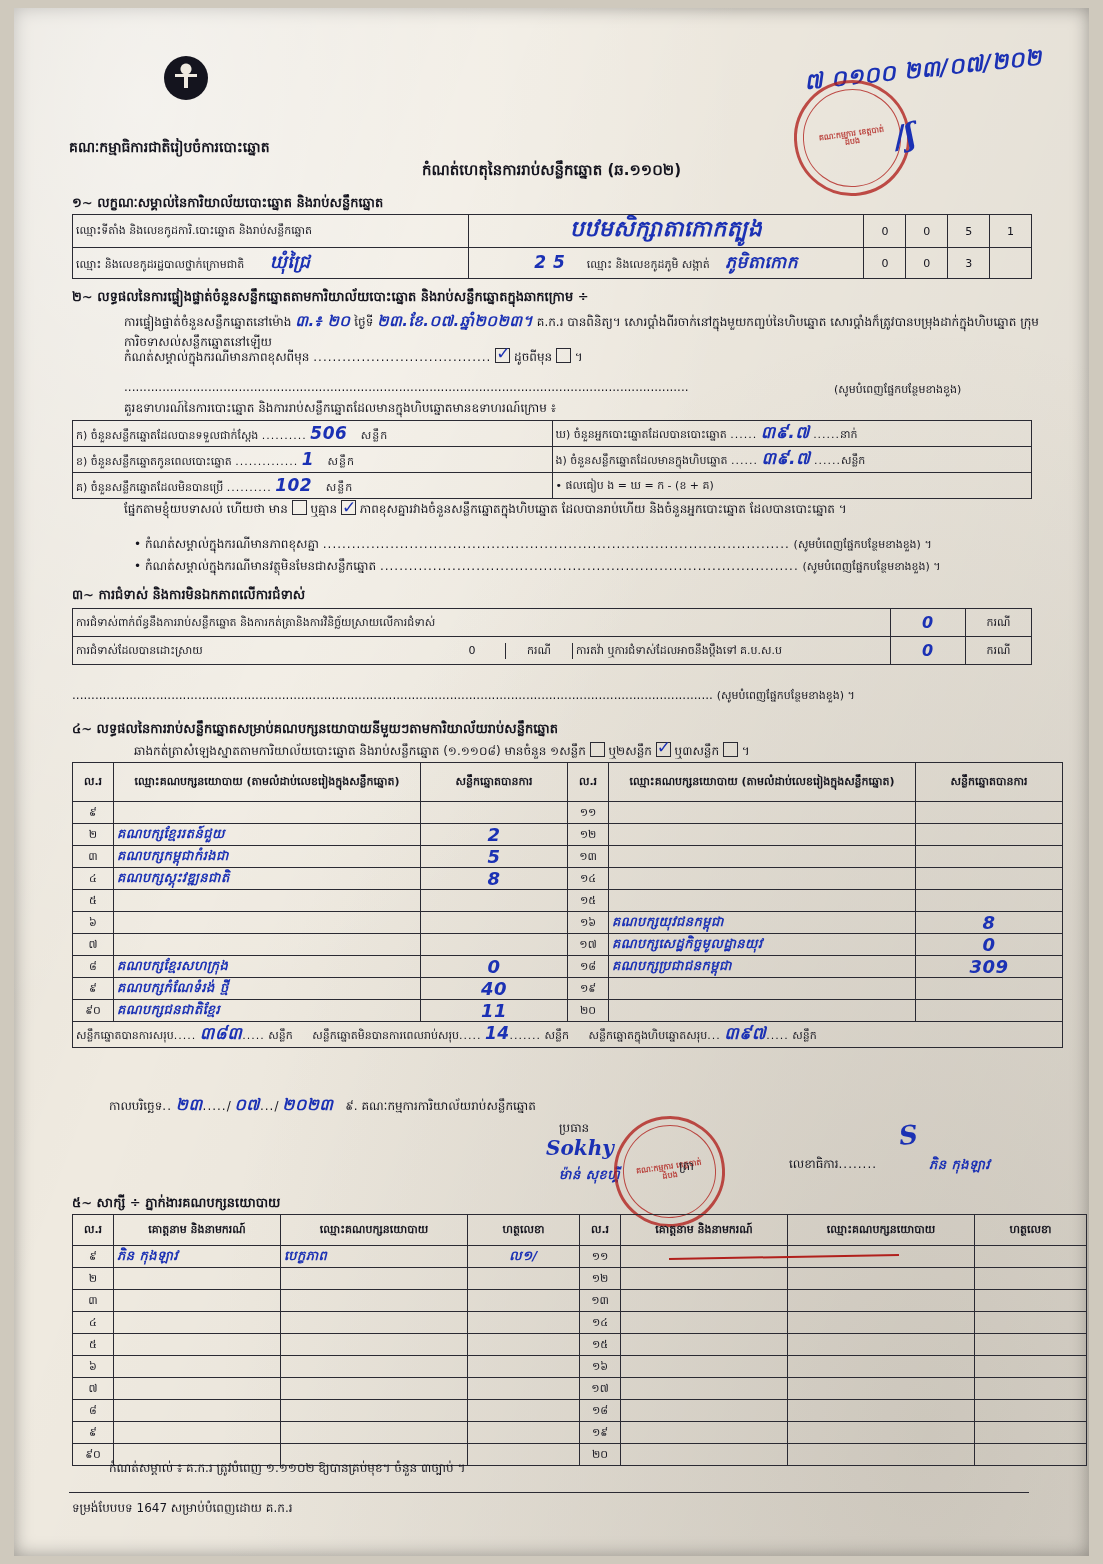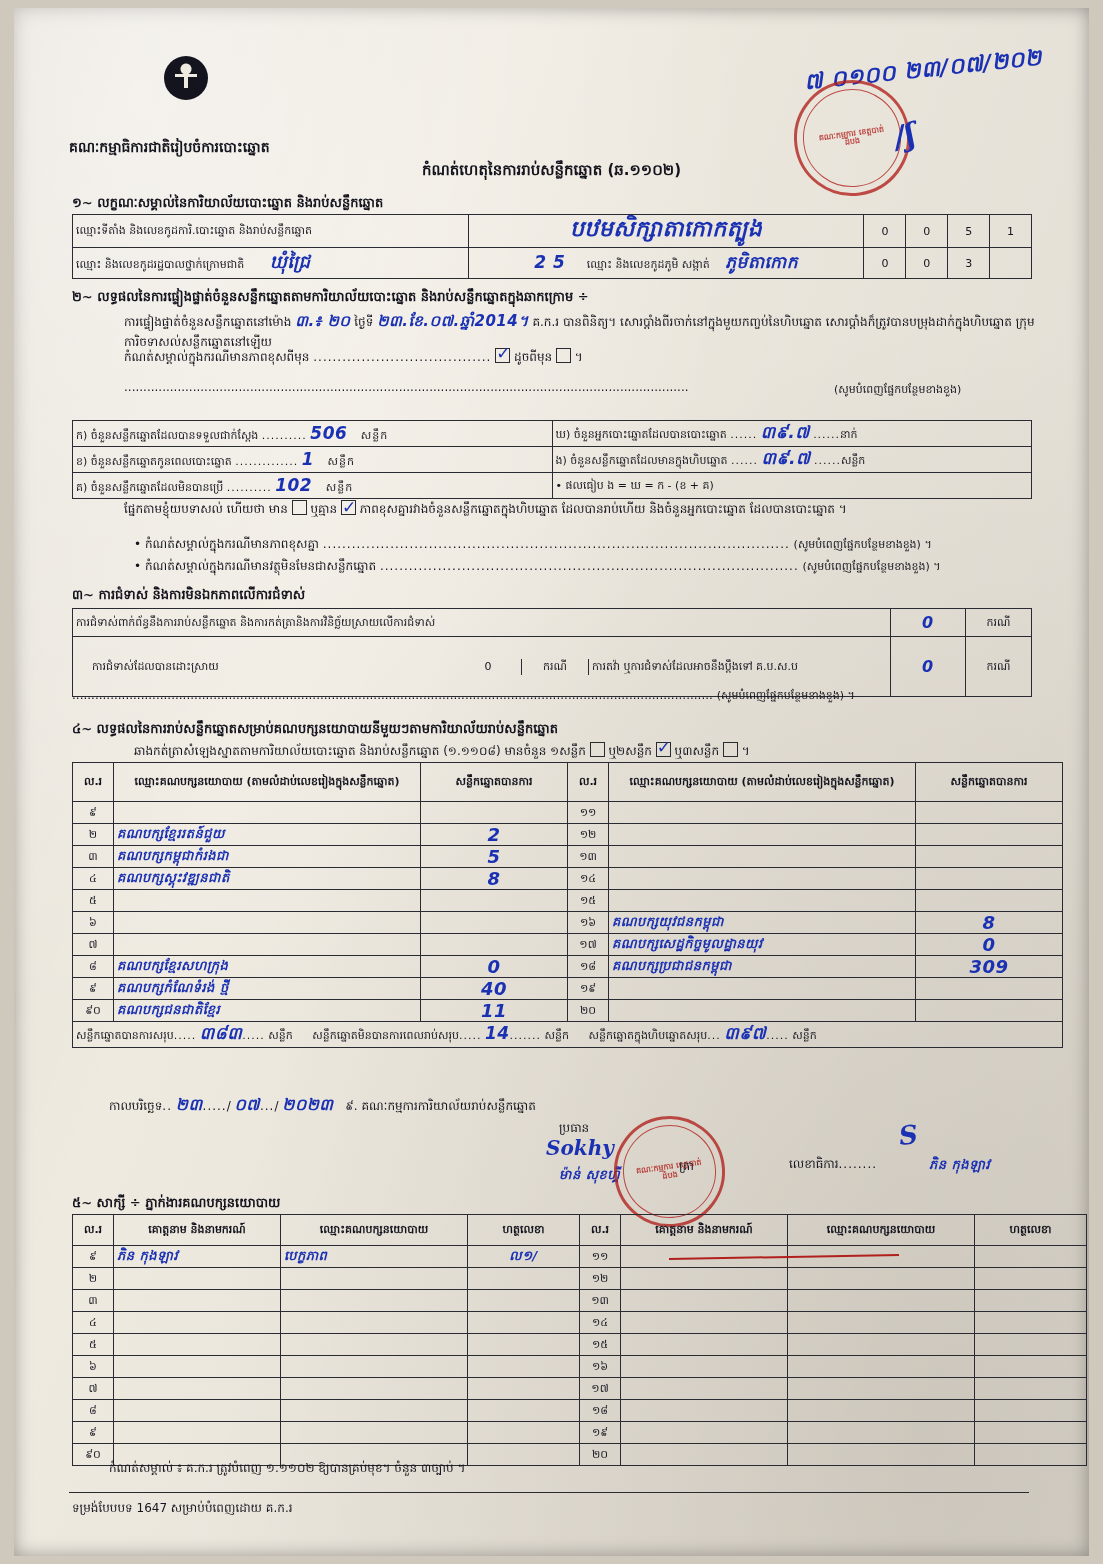--- a/index.html
+++ b/index.html
@@ -146,34 +146,35 @@
     </tbody>
       </table>
   </div>
 
   <div class="pg kh s13 b" style="left:58px;top:280px;">២~ លទ្ធផលនៃការផ្ទៀងផ្ទាត់ចំនួនសន្លឹកឆ្នោតតាមការិយាល័យបោះឆ្នោត និងរាប់សន្លឹកឆ្នោតក្នុងឆាកក្រោម ÷</div>
 
   <div class="pg kh s12" style="left:110px;top:302px;width:940px;line-height:1.55;">
     <span>ការផ្ទៀងផ្ទាត់ចំនួនសន្លឹកឆ្នោតនៅម៉ោង</span>
     <span class="hand" style="font-size:15px;">៣.៖ ២០</span>
     <span>ថ្ងៃទី</span>
-    <span class="hand" style="font-size:15px;">២៣.ខែ.០៧.ឆ្នាំ2014។</span>
+    <span class="hand" style="font-size:15px;">២៣.ខែ.០៧.ឆ្នាំ២០២៣។</span>
     <span>គ.ក.រ បានពិនិត្យ។ សោរប្តាំងពីរចាក់នៅក្នុងមួយកញ្ចប់នៃហិបឆ្នោត សោរប្តាំងក៏ត្រូវបានបម្រុងដាក់ក្នុងហិបឆ្នោត ក្រុមការិចទាសល់សន្លឹកឆ្នោតនៅឡើយ</span>
   </div>
 
   <div class="pg kh s12" style="left:110px;top:340px;">
     <span>កំណត់សម្គាល់ក្នុងករណីមានភាពខុសពីមុន</span>
     <span class="dots">.....................................</span>
     <span class="chk on"></span>
     <span>ដូចពីមុន</span>
     <span class="chk"></span> ។
   </div>
   <div class="pg kh s11" style="left:820px;top:374px;">(សូមបំពេញផ្នែកបន្ថែមខាងខួង)</div>
   <div class="pg kh s12" style="left:110px;top:372px;">....................................................................................................................................................</div>
 
+  <div class="pg kh s12" style="left:110px;top:392px;">គួរឧទាហរណ៍នៃការបោះឆ្នោត និងការរាប់សន្លឹកឆ្នោតដែលមានក្នុងហិបឆ្នោតមានឧទាហរណ៍ក្រោម ៖</div>
 
   <div class="pg" style="left:58px;top:412px;">
     <table class="grid" style="width:960px;">
       <tbody>
           <tr>
         <td class="lft" style="width:480px;height:25px;">
           <span>ក) ចំនួនសន្លឹកឆ្នោតដែលបានទទួលជាក់ស្តែង</span>
           <span class="dots">..........</span>
           <span class="hand" style="font-size:17px;">506</span>
           <span class="dots" style="margin-left:10px;">សន្លឹក</span>
@@ -237,21 +238,21 @@
     <table class="grid" style="width:960px;">
       <tbody>
           <tr>
         <td class="lft" style="width:830px;height:27px;">ការជំទាស់ពាក់ព័ន្ធនឹងការរាប់សន្លឹកឆ្នោត និងការកត់ត្រានិងការវិនិច្ឆ័យស្រាយលើការជំទាស់</td>
         <td class="ctr" style="width:70px;">
           <span class="hand" style="font-size:16px;">0</span>
         </td>
         <td class="ctr" style="width:60px;">ករណី</td>
       </tr>
       <tr>
-        <td class="lft" style="height:27px;padding:16px;">
+        <td class="lft" style="height:27px;padding:0;">
           <table style="width:100%;border-collapse:collapse;">
             <tbody>
                   <tr>
               <td class="lft" style="border:none;width:360px;">ការជំទាស់ដែលបានដោះស្រាយ</td>
               <td class="ctr" style="border:none;border-right:1px solid #2a2a33;width:60px;">0</td>
               <td class="ctr" style="border:none;border-right:1px solid #2a2a33;width:60px;">ករណី</td>
               <td class="lft" style="border:none;">ការតវ៉ា ឬការជំទាស់ដែលអាចនឹងប្តឹងទៅ គ.ប.ស.ប</td>
             </tr>
           </tbody>
               </table>

